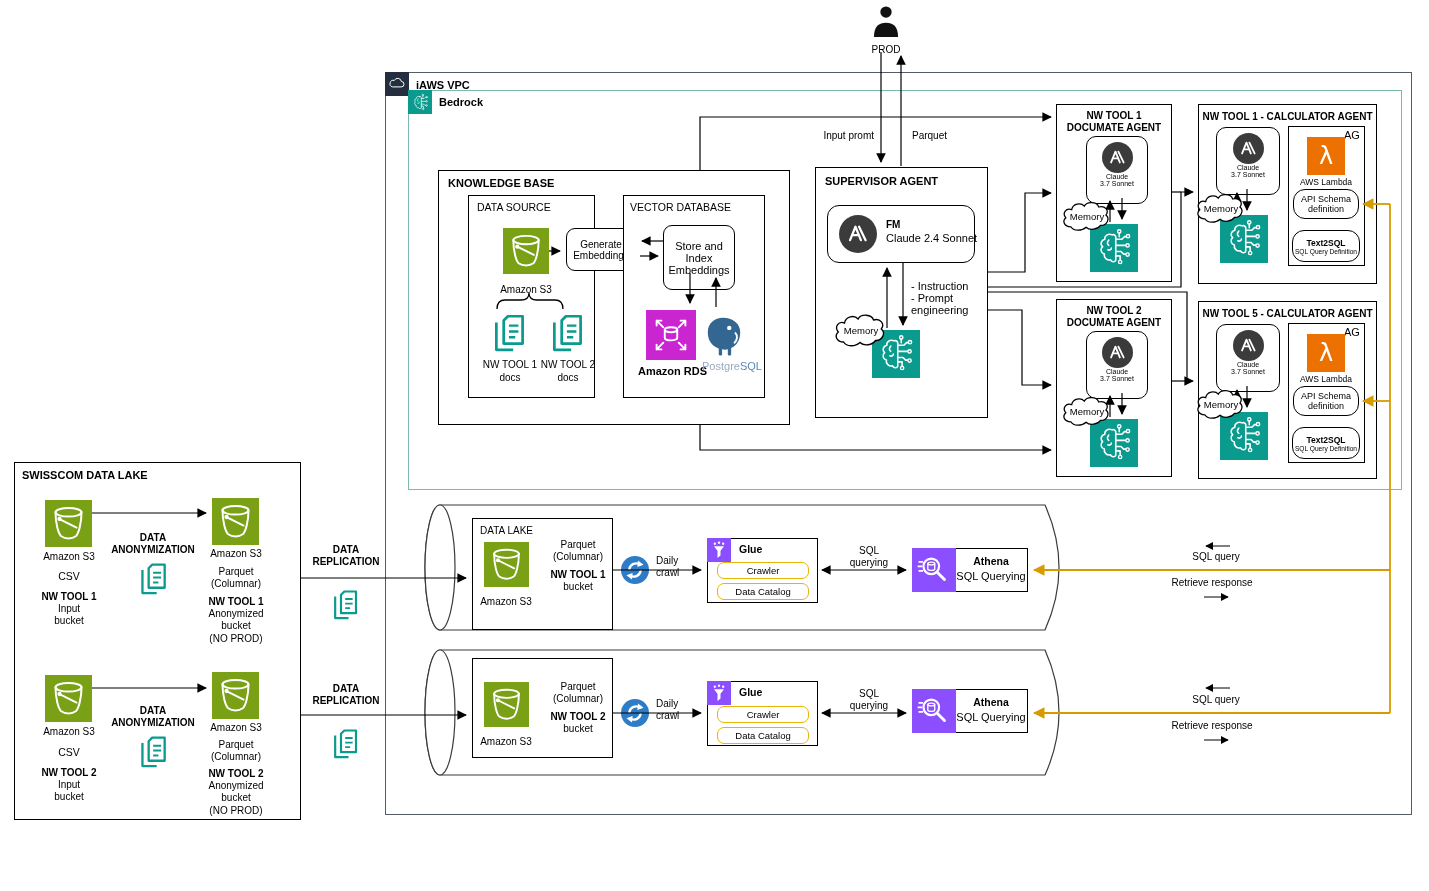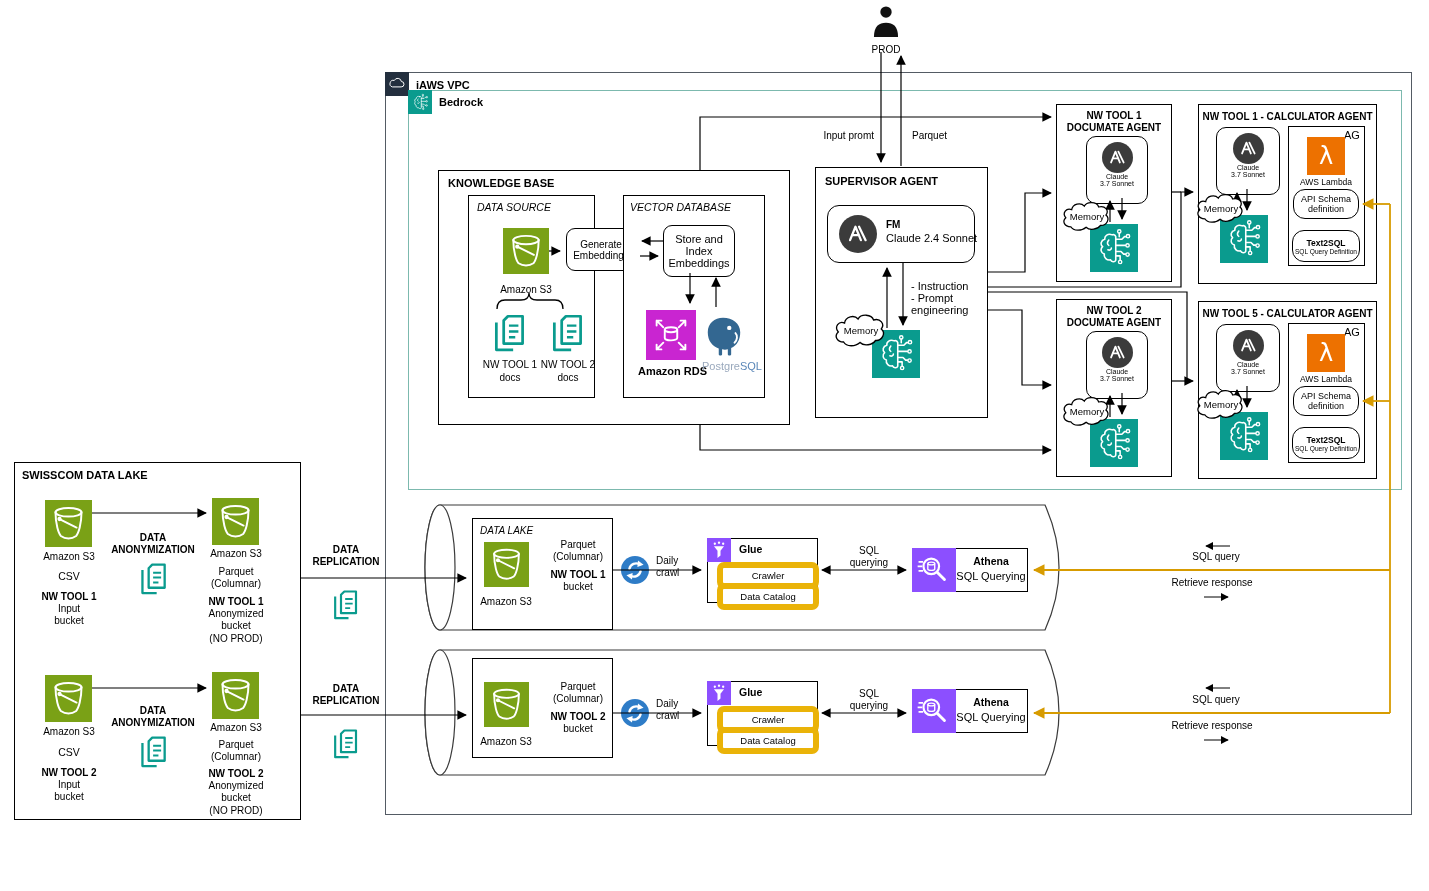--- a/index.html
+++ b/index.html
@@ -6,35 +6,35 @@
   #stage{position:relative;width:1429px;height:891px;background:#fff;overflow:hidden;
          font-family:"Liberation Sans",sans-serif;color:#000;font-size:10px}
   .a{position:absolute;box-sizing:border-box}
   .bx{position:absolute;box-sizing:border-box;border:1px solid #000;background:#fff}
   .nb{background:transparent}
   .rd{border-radius:9px}
   .rd6{border-radius:12px}
   .lbl{position:absolute;text-align:center;white-space:nowrap;line-height:1.1}
   .ll{position:absolute;white-space:nowrap;line-height:1.1}
   .b{font-weight:bold}
-  .i{font-style:italic}
+  .i{}
   .f7{font-size:7px}.f8{font-size:8.5px}.f9{font-size:9px}.f95{font-size:11px}
   .f10{font-size:10px}.f105{font-size:10.5px}.f11{font-size:11px}
   .icon{position:absolute;display:flex;align-items:center;justify-content:center;box-sizing:border-box}
   .s3sq{background:var(--s3_green)}
   .tealsq{background:var(--teal)}
   .rdssq{background:var(--rds_magenta)}
   .lamsq{background:var(--lambda_orange)}
   .pursq{background:var(--aws_purple)}
   .syncc{background:var(--sync_blue);border-radius:50%}
   .darksq{background:var(--dark_navy)}
   .chipv{position:absolute;border:1px solid #000;border-radius:10px;background:#fff;
          display:flex;flex-direction:column;align-items:center;padding-top:5px}
   .ac{background:var(--anthropic_dark);border-radius:50%;display:flex;align-items:center;justify-content:center}
-  .btn{position:absolute;border:6px solid #eab308;border-radius:7px;background:#fff;
+  .btn{position:absolute;border:1px solid #eab308;border-radius:7px;background:#fff;
        display:flex;align-items:center;justify-content:center;font-size:9.5px}
   .flexc{display:flex;flex-direction:column;align-items:center;justify-content:center;text-align:center}
   .cloud{position:absolute}
   .cloud svg{position:absolute;left:0;top:0;width:100%;height:100%}
   .cloud span{position:absolute;left:0;top:0;width:100%;height:100%;display:flex;
               align-items:center;justify-content:center;font-size:9.5px}
   svg.lay{position:absolute;left:0;top:0;pointer-events:none}
 </style>
 </head>
 <body>
@@ -193,21 +193,21 @@
 <div class="lbl f10" style="left:527px;top:359px;width:82px">NW TOOL 2</div>
 <div class="lbl f10" style="left:527px;top:372px;width:82px">docs</div>
 
 <div class="bx rd flexc f10" style="left:566px;top:228px;width:70px;height:43px">
   <span>Generate</span>
   <span>Embeddings</span>
 </div>
 
 <div class="bx" style="left:623px;top:195px;width:142px;height:203px"></div>
 <div class="ll i f105" style="left:630px;top:202px">VECTOR DATABASE</div>
-<div class="bx rd flexc f95" style="left:663px;top:225px;width:72px;height:52px">
+<div class="bx rd flexc f95" style="left:663px;top:225px;width:72px;height:65px">
   <span>Store and</span>
   <span>Index</span>
   <span>Embeddings</span>
 </div>
 <div class="icon rdssq" style="left:646px;top:310px;width:50px;height:50px">
       <svg width="46" height="46">
         <use href="#sym-rds"></use>
       </svg>
     </div>
 <div class="lbl b f95" style="left:638px;top:365px;width:66px">Amazon RDS</div>

